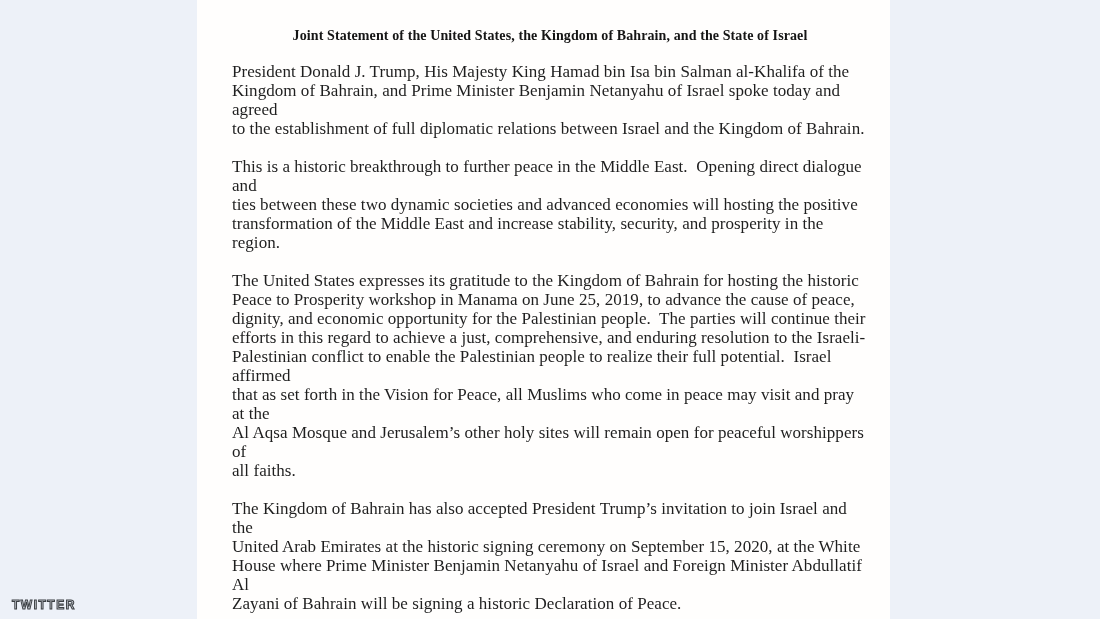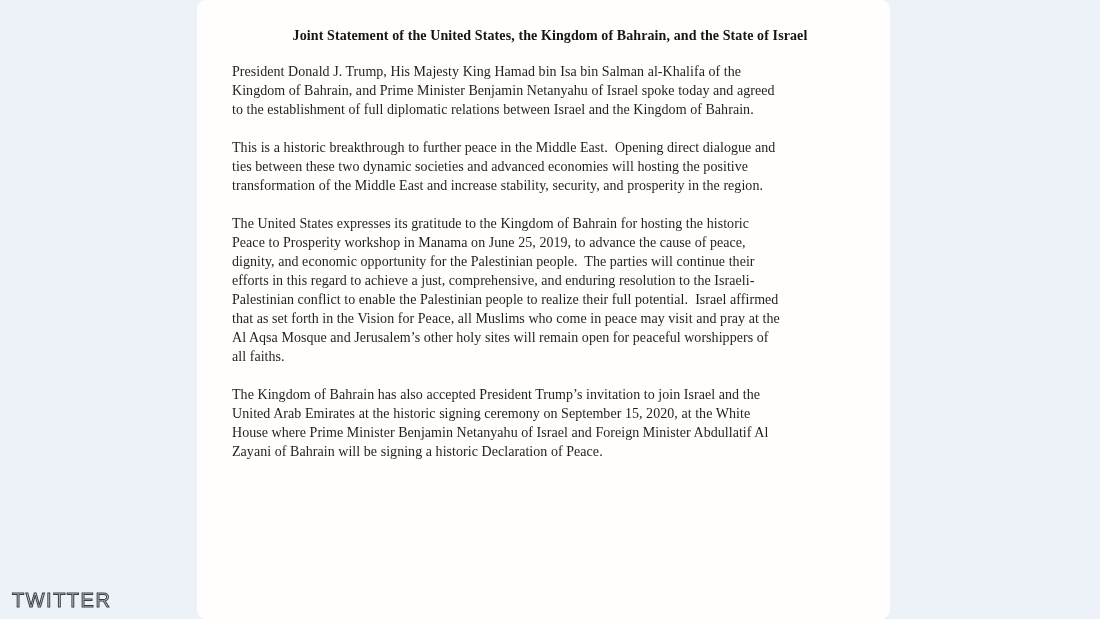--- a/index.html
+++ b/index.html
@@ -10,52 +10,51 @@
   }
   body { background: #edf1f8; position: relative; }
 
   .page {
     position: absolute;
     left: 197px; top: 0;
     width: 693px; height: 619px;
     background: #fffefd;
     overflow: hidden;
     padding: 26px 22px 0 35px;
-    border-radius: 9px;
   }
 
   .doc-title {
     font-family: "Liberation Serif", serif;
     font-size: 14px;
     font-weight: bold;
     color: #151515;
     text-align: center;
     line-height: 19px;
     margin-bottom: 17px;
     letter-spacing: 0.1px;
   }
 
   .doc-paragraph {
     font-family: "Liberation Serif", serif;
-    font-size: 14px;
+    font-size: 17px;
     color: #1f1f1f;
     line-height: 19px;
     white-space: pre-wrap;
     margin-bottom: 19px;
     max-width: 650px;
     letter-spacing: 0.05px;
   }
 
   .watermark {
     position: absolute;
     left: 12px; bottom: 7px;
     font-family: "Liberation Sans", sans-serif;
-    font-size: 20px;
+    font-size: 12px;
     letter-spacing: 1.5px;
-    font-weight: 400;
+    font-weight: 700;
     color: rgba(58, 62, 66, 0.18);
     -webkit-text-stroke: 1px #3a3e42;
   }
 </style>
 </head>
 <body>
 
 <div class="page">
   <div class="doc-title">Joint Statement of the United States, the Kingdom of Bahrain, and the State of Israel</div>
 

